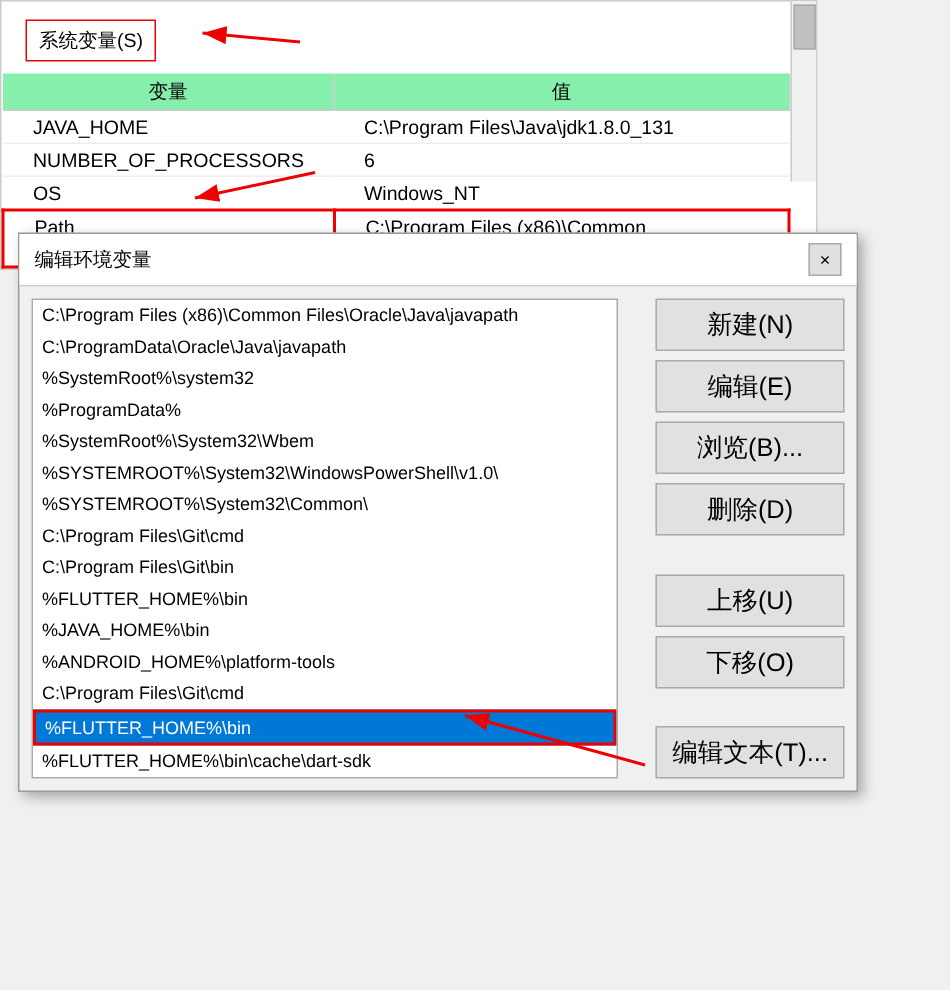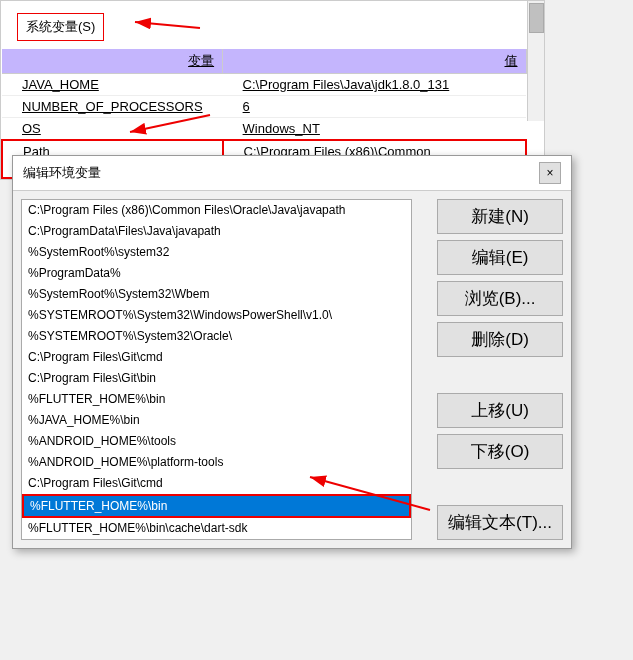--- a/index.html
+++ b/index.html
@@ -15,44 +15,43 @@
 
     
     .sys-var-panel {
       position: absolute;
       top: 0;
       left: 0;
       width: 560px;
       background: #fff;
       border: 1px solid #aaa;
       padding: 0;
-      text-decoration: underline;
     }
 
     .sys-var-title {
       background: #fff;
       border-bottom: 1px solid #ccc;
       padding: 4px 8px;
       font-size: 13px;
       border: 1px solid #e00;
       display: inline-block;
       margin: 6px 8px 0 8px;
     }
 
     .sys-var-table {
       width: 100%;
       border-collapse: collapse;
       margin-top: 4px;
     }
 
     .sys-var-table th {
-      background: #c4b5fd;
+      background: #86efac;
       border-bottom: 1px solid #ccc;
       padding: 3px 8px;
-      text-align: right;
+      text-align: center;
       font-weight: normal;
       border-right: 1px solid #ccc;
     }
 
     .sys-var-table td {
       padding: 3px 20px;
       border-bottom: 1px solid #eee;
       vertical-align: top;
     }
 
@@ -215,31 +214,30 @@
 </div>
 
 <div class="edit-dialog">
   <div class="dialog-titlebar">
     <span>编辑环境变量</span>
     <div class="dialog-close-btn">×</div>
   </div>
   <div class="dialog-body">
     <div class="path-list-container" id="path-list">
     <div class="path-list-item">C:\Program Files (x86)\Common Files\Oracle\Java\javapath</div>
-        <div class="path-list-item">C:\ProgramData\Files\Java\javapath</div>
+        <div class="path-list-item">C:\ProgramData\Oracle\Java\javapath</div>
         <div class="path-list-item">%SystemRoot%\system32</div>
         <div class="path-list-item">%ProgramData%</div>
         <div class="path-list-item">%SystemRoot%\System32\Wbem</div>
         <div class="path-list-item">%SYSTEMROOT%\System32\WindowsPowerShell\v1.0\</div>
-        <div class="path-list-item">%SYSTEMROOT%\System32\Oracle\</div>
+        <div class="path-list-item">%SYSTEMROOT%\System32\Common\</div>
         <div class="path-list-item">C:\Program Files\Git\cmd</div>
         <div class="path-list-item">C:\Program Files\Git\bin</div>
         <div class="path-list-item">%FLUTTER_HOME%\bin</div>
         <div class="path-list-item">%JAVA_HOME%\bin</div>
-        <div class="path-list-item">%ANDROID_HOME%\tools</div>
         <div class="path-list-item">%ANDROID_HOME%\platform-tools</div>
         <div class="path-list-item">C:\Program Files\Git\cmd</div>
         <div class="path-list-item selected" style="border: 2px solid rgb(238, 0, 0);">%FLUTTER_HOME%\bin</div>
         <div class="path-list-item">%FLUTTER_HOME%\bin\cache\dart-sdk</div>
       </div>
     <div class="dialog-buttons">
       <button class="dialog-btn">新建(N)</button>
       <button class="dialog-btn">编辑(E)</button>
       <button class="dialog-btn">浏览(B)...</button>
       <button class="dialog-btn">删除(D)</button>

